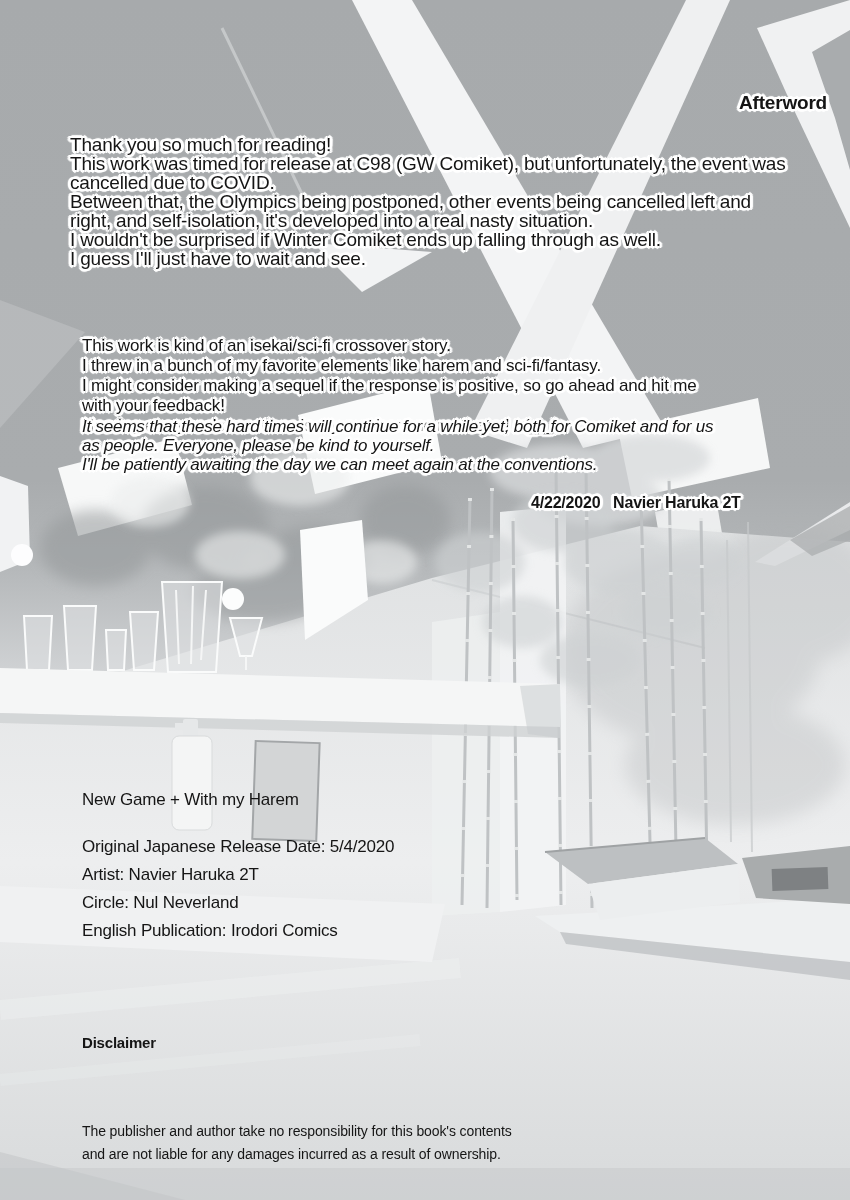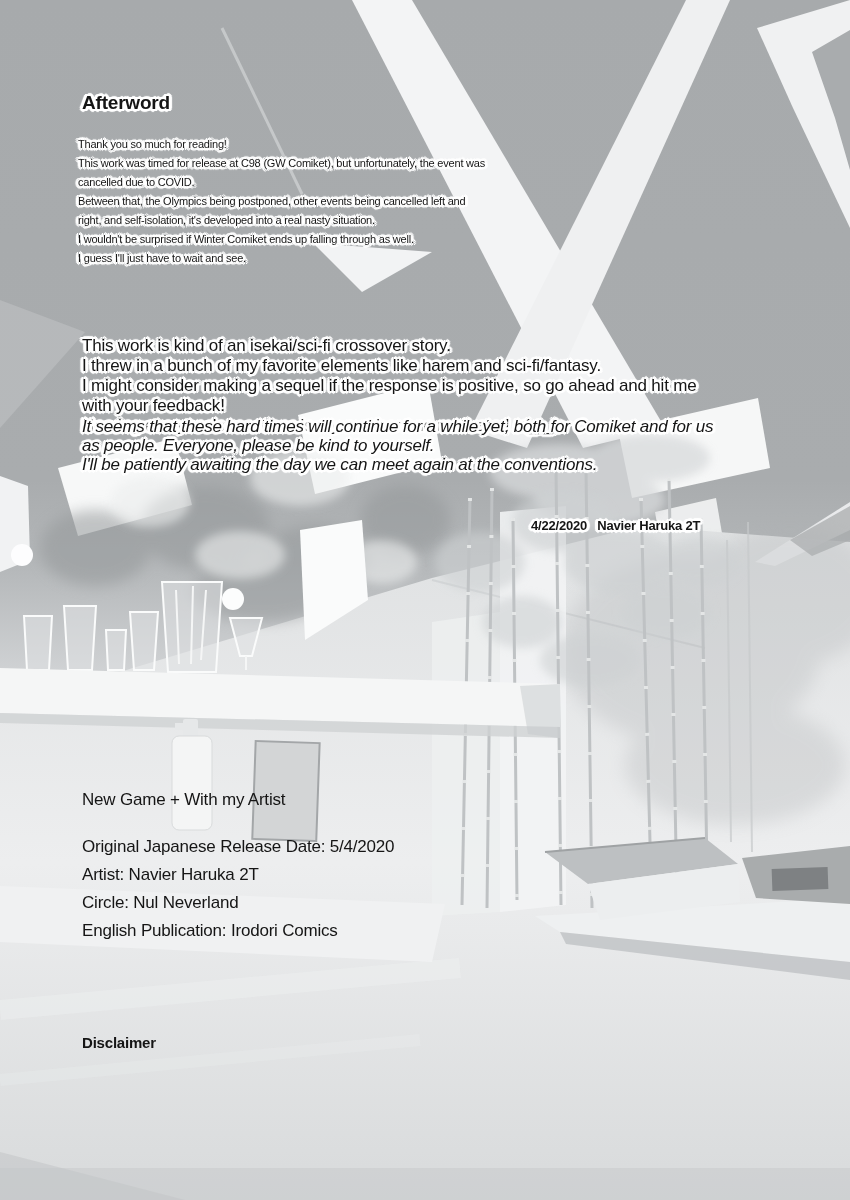--- a/index.html
+++ b/index.html
@@ -25,25 +25,25 @@
   .outline {
     text-shadow:
       -2px -2px 0 #fff, -2px 0 0 #fff, -2px 2px 0 #fff,
        0 -2px 0 #fff,  0 2px 0 #fff,
        2px -2px 0 #fff, 2px 0 0 #fff, 2px 2px 0 #fff,
       -3px -1px 1px #fff, 3px 1px 1px #fff,
       -1px 3px 1px #fff, 1px -3px 1px #fff,
       -3px 1px 1px #fff, 3px -1px 1px #fff;
   }
 
-  #afterword-heading { left: 82px; top: 92px;  font-size: 19px; }
-  #afterword-para1   { left: 78px; top: 135px; font-size: 11px; line-height: 19px; }
+  #afterword-heading { left: 82px; top: 92px;  font-size: 19px; text-align: right; }
+  #afterword-para1   { left: 70px; top: 135px; font-size: 19px; line-height: 19px; }
   #afterword-para2   { left: 82px; top: 288px; font-size: 17px; line-height: 20px; margin-top: 48px; }
   #afterword-para3   { left: 82px; top: 417px; font-size: 17px; line-height: 19px; font-style: italic; }
-  #afterword-signoff { left: 531px; top: 518px; font-size: 13px; font-weight: bold;
+  #afterword-signoff { left: 531px; top: 494px; font-size: 16px; font-weight: bold;
                        white-space: pre; width: auto; }
 
   #colophon-heading  { left: 82px; top: 742px;  font-size: 20px; }
   #colophon-title    { left: 82px; top: 790px;  font-size: 17px; }
   #colophon-details  { left: 82px; top: 833px;  font-size: 17px; line-height: 28px; }
   #colophon-notice   { left: 82px; top: 936px;  font-size: 17px; line-height: 23px; }
 
   #disclaimer-heading { left: 82px; top: 1034px; font-size: 15px; }
   #disclaimer-text    { left: 82px; top: 1120px; font-size: 14px; line-height: 23px; letter-spacing: -0.1px; }
 </style>
@@ -198,21 +198,23 @@
   <div id="afterword-para2" class="txt outline multiline">This work is kind of an isekai/sci-fi crossover story.
 I threw in a bunch of my favorite elements like harem and sci-fi/fantasy.
 I might consider making a sequel if the response is positive, so go ahead and hit me
 with your feedback!
 Hearing everyone's reactions is my number one motivator! &lt;(_ _)&gt;</div>
   <div id="afterword-para3" class="txt outline multiline">It seems that these hard times will continue for a while yet, both for Comiket and for us
 as people. Everyone, please be kind to yourself.
 I'll be patiently awaiting the day we can meet again at the conventions.</div>
   <div id="afterword-signoff" class="txt outline">4/22/2020   Navier Haruka 2T</div>
 
-  <div id="colophon-title" class="txt">New Game + With my Artist</div>
+  <div id="colophon-title" class="txt">New Game + With my Harem</div>
   <div id="colophon-details" class="txt multiline">Original Japanese Release Date: 5/4/2020
 Artist: Navier Haruka 2T
 Circle: Nul Neverland
 English Publication: Irodori Comics</div>
 
   <div id="disclaimer-heading" class="txt h">Disclaimer</div>
+  <div id="disclaimer-text" class="txt multiline">The publisher and author take no responsibility for this book's contents
+and are not liable for any damages incurred as a result of ownership.</div>
 
 </div>
 
 </body></html>

